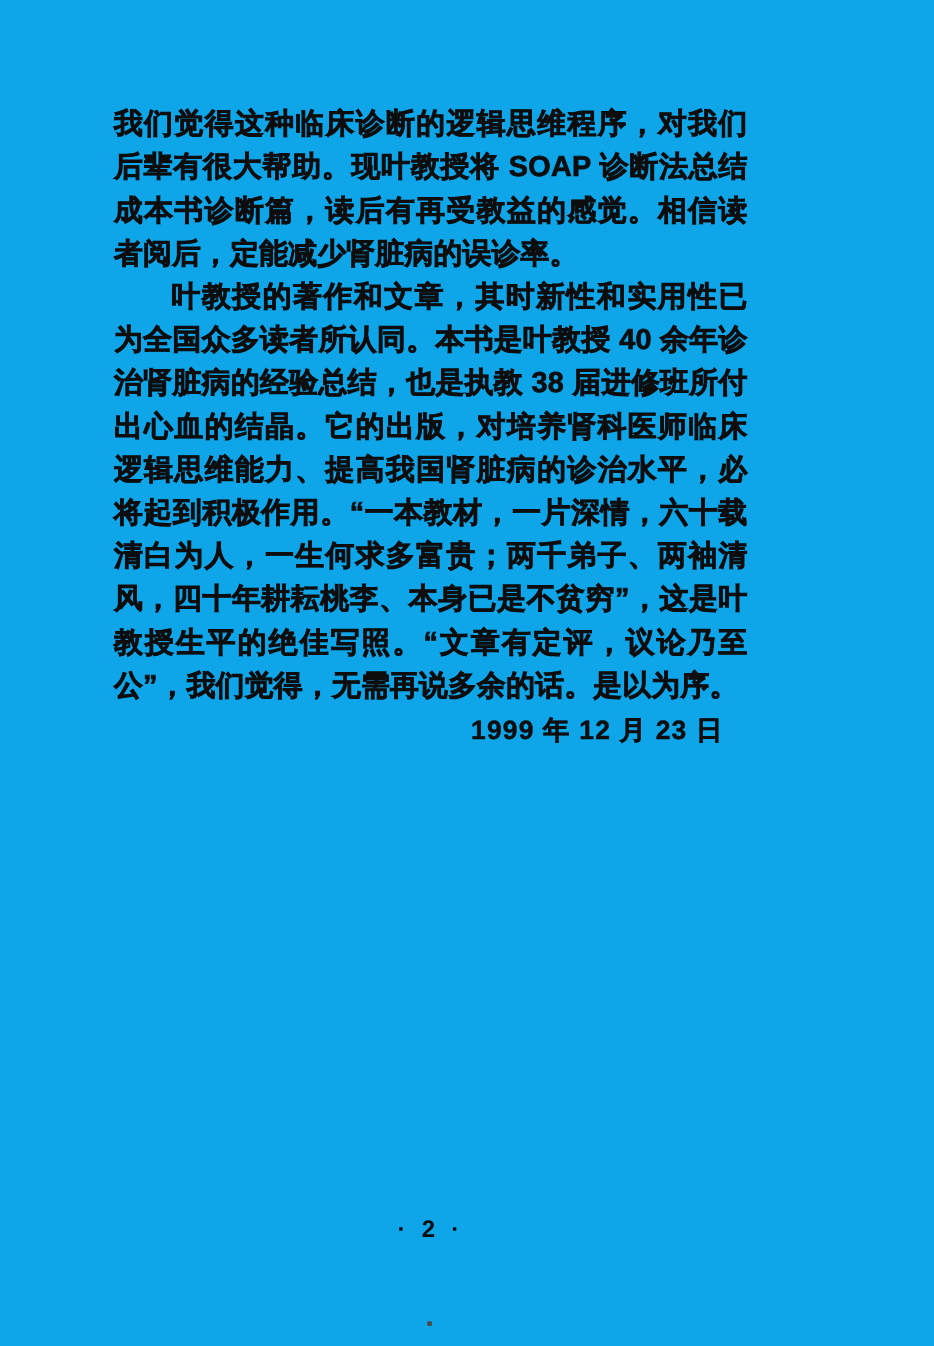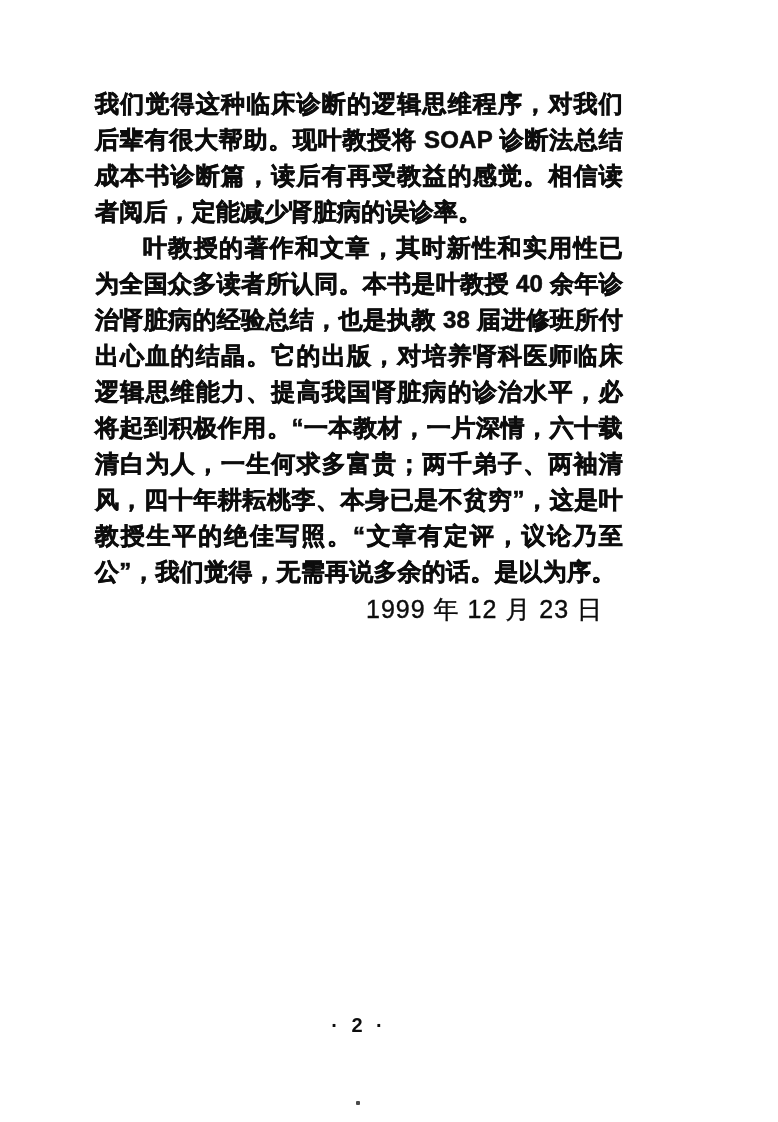--- a/index.html
+++ b/index.html
@@ -4,21 +4,21 @@
 <style>
   html, body {
     margin: 0;
     padding: 0;
     background: #e8e8e8;
   }
   .page {
     position: relative;
     width: 778px;
     height: 1122px;
-    background: #ffffff;
+    background: #0ea5e9;
     overflow: hidden;
     font-family: "Liberation Sans", sans-serif;
   }
   .text-block {
     position: absolute;
     left: 95px;
     top: 86px;
     width: 528px;
     color: #0d0d0d;
     font-size: 24px;
@@ -39,22 +39,22 @@
     padding-right: 42px;
     font-size: 27px;
     font-weight: 800;
     line-height: 40px;
     margin-top: 2px;
     -webkit-text-stroke: 0.8px #0d0d0d;
   }
   .date-line {
     text-align: right;
     padding-right: 20px;
-    font-size: 25px;
-    font-weight: 400;
+    font-size: 22px;
+    font-weight: 700;
     line-height: 38px;
     letter-spacing: 1px;
     -webkit-text-stroke: 0.4px #0d0d0d;
   }
   .page-number {
     position: absolute;
     top: 1014px;
     left: 95px;
     width: 528px;
     text-align: center;

